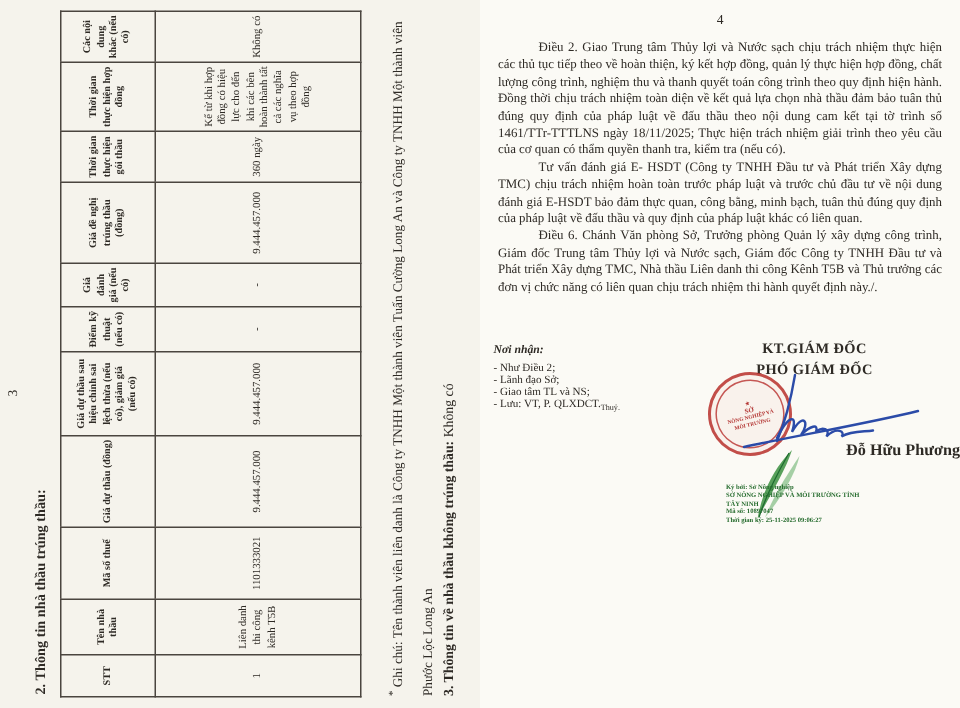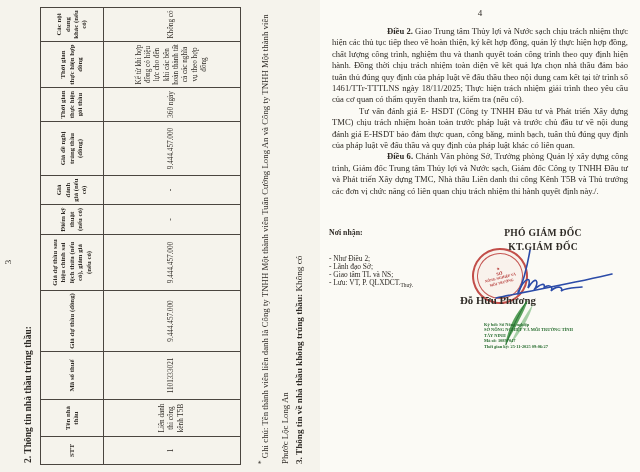--- a/index.html
+++ b/index.html
@@ -18,32 +18,32 @@
   .bid-table th{font-size:6.8px;font-weight:bold;line-height:1.25;height:60px;}
   .bid-table td{font-size:7.2px;line-height:1.3;height:134px;}
   .pl-footnote{position:absolute;left:8px;top:252px;width:456px;font-size:8.8px;line-height:20px;}
   .pl-sec3{position:absolute;left:8px;top:294px;width:456px;font-size:9.2px;}
   .pl-sec3 b{font-weight:bold;}
 
   
   .pr-pagenum{position:absolute;left:0;top:8px;width:320px;text-align:center;font-size:9px;}
   .pr-body{position:absolute;left:12px;top:26px;width:296px;font-size:8.6px;line-height:11.4px;text-align:justify;}
   .pr-body p{margin:0;text-indent:27px;}
-  .pr-body .lead{font-weight:bold;margin-left:28px;}
+  .pr-body .lead{font-weight:normal;}
   .recipients{position:absolute;left:9px;top:229px;width:130px;font-size:7.4px;line-height:8.1px;}
-  .rec-label{font-weight:bold;font-size:7.8px;margin-bottom:18px;}
+  .rec-label{font-weight:bold;font-style:italic;font-size:7.8px;margin-bottom:4px;}
   .rec-sub{font-size:5.4px;vertical-align:sub;}
   .sign-title{position:absolute;left:142px;top:226px;width:162px;text-align:center;font-weight:bold;font-size:9.6px;line-height:13.5px;letter-spacing:.3px;}
   .stamp{position:absolute;left:152px;top:248px;width:52px;height:52px;border:2.4px solid rgba(184,48,45,.85);border-radius:50%;transform:rotate(-14deg);background:rgba(220,120,110,.06);}
   .stamp-inner{position:absolute;left:3px;top:3px;right:3px;bottom:3px;border:1px solid rgba(184,48,45,.8);border-radius:50%;display:flex;flex-direction:column;align-items:center;justify-content:center;color:#b23230;text-align:center;}
   .st-l{font-size:4.6px;font-weight:bold;line-height:5px;}
   .st-l2{font-size:3.6px;font-weight:bold;line-height:4.4px;}
   .st-star{font-size:4px;line-height:4px;}
   .signature{position:absolute;left:168px;top:246px;}
-  .signer-name{position:absolute;left:140px;top:294px;width:180px;text-align:left;font-weight:bold;font-size:10.8px;}
+  .signer-name{position:absolute;left:140px;top:294px;width:180px;text-align:right;font-weight:bold;font-size:10.8px;}
   .leaf{position:absolute;left:178px;top:298px;}
   .digsig{position:absolute;left:164px;top:322px;width:150px;font-size:4.4px;line-height:5.4px;color:#256b2d;font-weight:bold;}
 </style>
 </head>
 <body>
 
 <div class="canvas">
 
   <div class="page page-left">
     <div class="rotated">
@@ -110,22 +110,22 @@
 
     <div class="recipients">
       <div class="rec-label">Nơi nhận:</div>
       <div>- Như Điều 2;</div>
       <div>- Lãnh đạo Sở;</div>
       <div>- Giao tâm TL và NS;</div>
       <div><span>- Lưu: VT, P. QLXDCT.</span><span class="rec-sub">Thuỷ.</span></div>
     </div>
 
     <div class="sign-title">
+      <div>KT.GIÁM ĐỐC</div>
       <div>PHÓ GIÁM ĐỐC</div>
-      <div>KT.GIÁM ĐỐC</div>
     </div>
 
     <div class="stamp">
       <div class="stamp-inner">
         <div class="st-star">★</div>
         <div class="st-l">SỞ</div>
         <div class="st-l2">NÔNG NGHIỆP VÀ</div>
         <div class="st-l2">MÔI TRƯỜNG</div>
       </div>
     </div>

